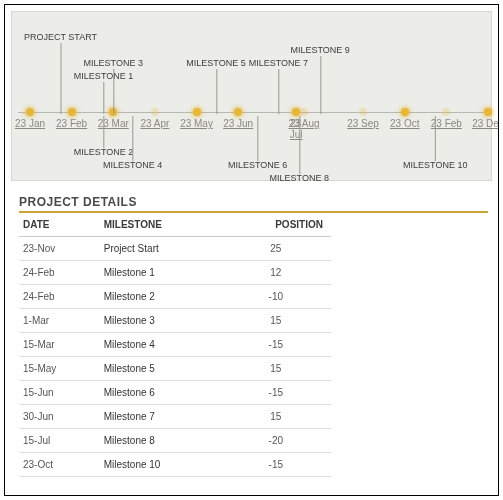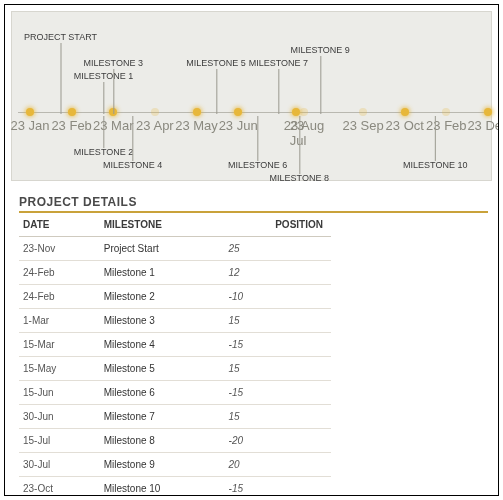--- a/index.html
+++ b/index.html
@@ -38,23 +38,24 @@
     right: 0;
     top: 96px;
     height: 0;
     border-top: 1px solid #b9b8b0;
   }
   .tick {
     position: absolute;
     top: 96px;
     width: 44px;
     text-align: center;
-    font-size: 13px;
+    font-size: 10px;
     color: #8a897f;
     transform: translateX(-50%);
+    text-decoration: underline;
   }
   .tick .dot {
     width: 8px; height: 8px; border-radius: 50%;
     background: #e7b73a;
     margin: -4px auto 2px auto;
     box-shadow: 0 0 4px 1px rgba(231,183,58,.8);
   }
   .tick.dim .dot { opacity: .25; box-shadow: none; }
   .event {
     position: absolute;
@@ -104,21 +105,21 @@
     padding: 6px 8px 6px 4px;
     border-bottom: 1px solid #cfcabf;
   }
   thead th:last-child { text-align: right; }
   tbody td {
     font-size: 10px;
     color: #555;
     padding: 6px 8px 6px 4px;
     border-bottom: 1px solid #e2ded6;
   }
-  tbody td:last-child { text-align: left; color:#555;font-style:italic; }
+  tbody td:last-child { text-align: center; color:#555; }
   tbody td.mname { color:#333; }
 </style>
 </head>
 <body>
 
 <div class="frame">
 
   <div class="timeline-panel">
     <div class="timeline" id="timeline">
       <div class="axis-line"></div>
@@ -215,25 +216,20 @@
             <td>30-Jun</td>
             <td class="mname">Milestone 7</td>
             <td>15</td>
           </tr>
           <tr>
             <td>15-Jul</td>
             <td class="mname">Milestone 8</td>
             <td>-20</td>
           </tr>
           <tr>
-            <td>30-Jul</td>
-            <td class="mname">Milestone 9</td>
-            <td>20</td>
-          </tr>
-          <tr>
             <td>23-Oct</td>
             <td class="mname">Milestone 10</td>
             <td>-15</td>
           </tr>
         </tbody>
     </table>
   </div>
 
 </div>
 

